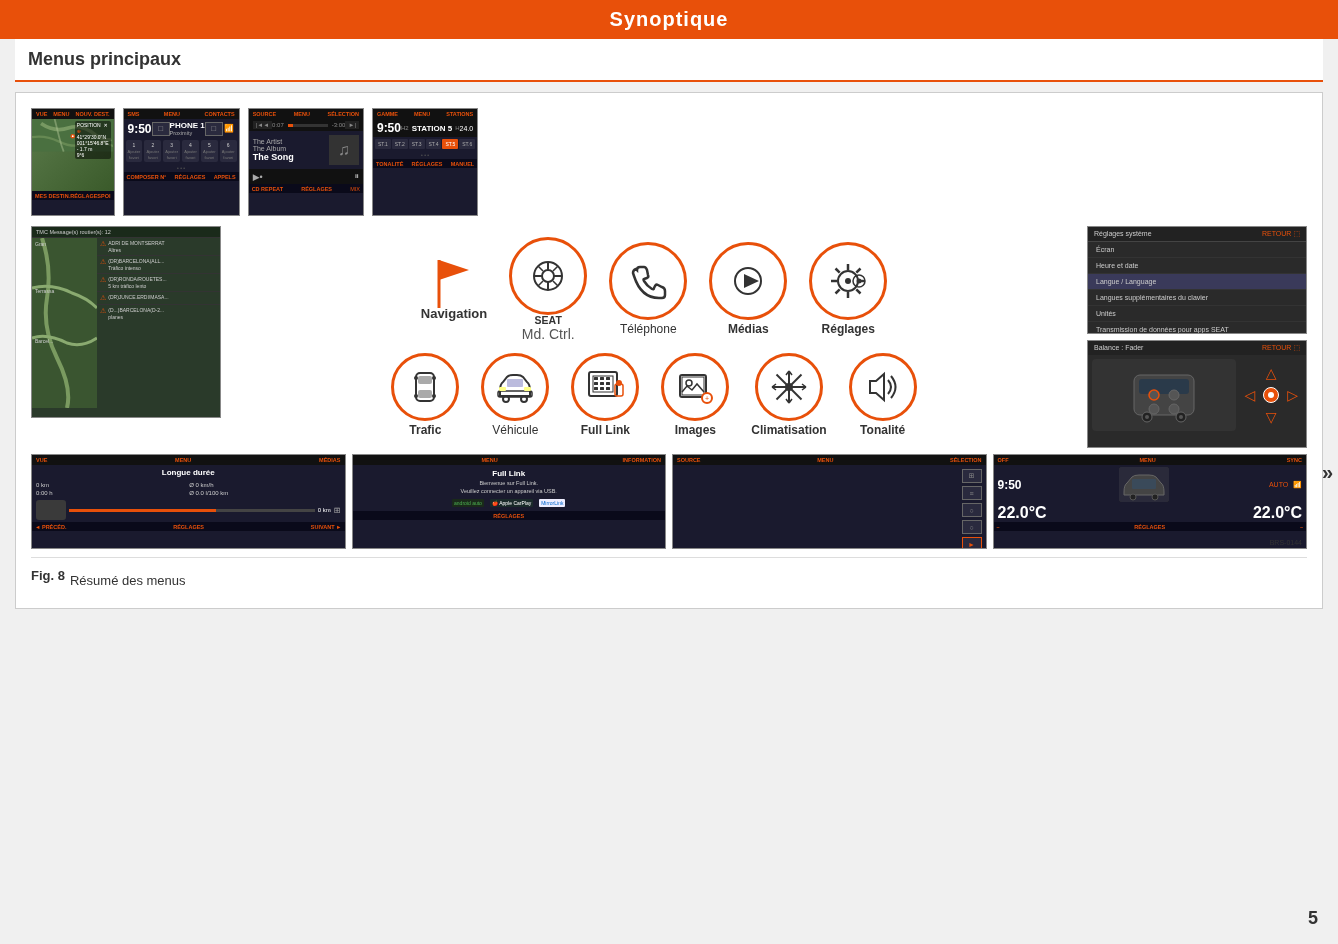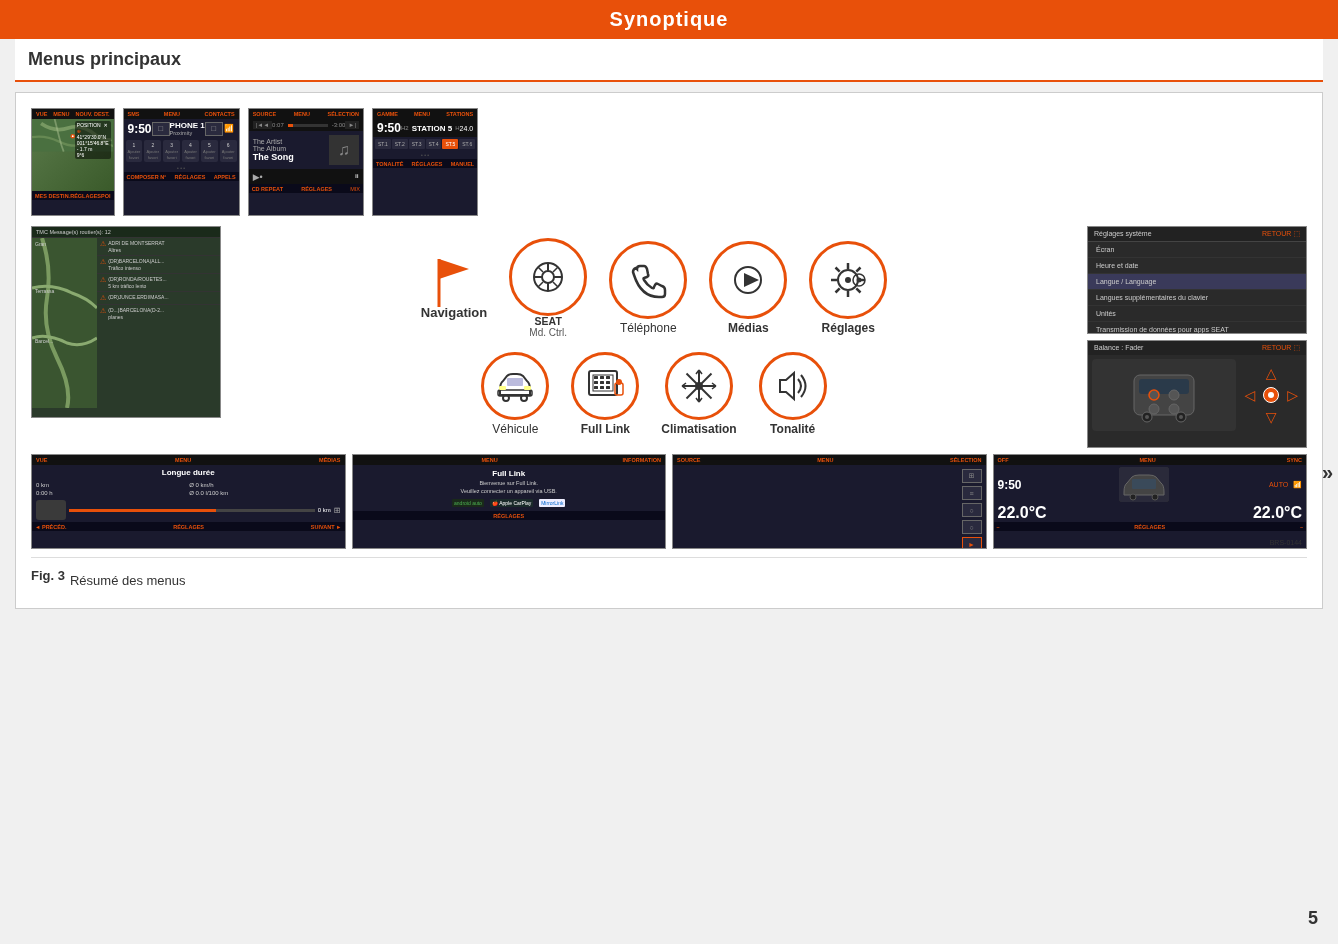--- a/index.html
+++ b/index.html
@@ -556,21 +556,21 @@
             <div class="icon-wrapper">
               <div class="ic">
                 <svg width="36" height="36" viewBox="0 0 36 36">
                   <circle cx="18" cy="18" r="14" fill="none" stroke="#333" stroke-width="2"></circle>
                   <circle cx="18" cy="18" r="6" fill="none" stroke="#333" stroke-width="2"></circle>
                   <path d="M18,4 L18,12 M18,24 L18,32 M4,18 L12,18 M24,18 L32,18" stroke="#333" stroke-width="2"></path>
                   <path d="M8,8 L13,13 M23,23 L28,28 M28,8 L23,13 M13,23 L8,28" stroke="#333" stroke-width="1.5"></path>
                 </svg>
               </div>
               <span style="font-size:10.5px;font-weight:bold;color:#333;text-align:center;line-height:1.1">SEAT</span>
-              <span style="font-size:10px;color:#555;">Md. Ctrl.</span>
+              <span style="font-size:14px;color:#555;">Md. Ctrl.</span>
             </div>
 
             <div class="icon-wrapper">
               <div class="ic">
                 <svg width="38" height="38" viewBox="0 0 38 38">
                   <path d="M8,8 Q8,5 11,5 L15,5 Q17,5 18,8 L19,13 Q20,15 18,16 L15,17 Q14,17 15,19 Q18,24 23,27 Q25,28 25,26 L26,24 Q27,22 29,23 L33,25 Q36,26 36,29 L36,33 Q36,36 33,36 L30,36 Q12,36 5,14 L4,11 Q4,8 7,7 Z" fill="none" stroke="#333" stroke-width="2.5"></path>
                 </svg>
               </div>
               <span style="font-size:12px;font-weight:normal;color:#333;margin-top:2px">Téléphone</span>
             </div>
@@ -605,20 +605,35 @@
                   <circle cx="32" cy="21" r="6" fill="none" stroke="#333" stroke-width="1.5"></circle>
                   <circle cx="32" cy="21" r="2.5" fill="#333"></circle>
                 </svg>
               </div>
               <span style="font-size:12px;font-weight:bold;color:#333;margin-top:2px">Réglages</span>
             </div>
           </div>
 
           <div style="display:flex;gap:22px;align-items:center;justify-content:center">
 
+            <div class="icon-wrapper">
+              <div class="ic-sm">
+                <svg width="38" height="38" viewBox="0 0 38 38">
+
+                  <rect x="10" y="5" width="18" height="28" rx="4" fill="none" stroke="#333" stroke-width="2"></rect>
+                  <rect x="12" y="8" width="14" height="8" rx="2" fill="#aaa"></rect>
+                  <rect x="12" y="22" width="14" height="8" rx="2" fill="#aaa"></rect>
+                  <circle cx="10" cy="10" r="2" fill="#333"></circle>
+                  <circle cx="28" cy="10" r="2" fill="#333"></circle>
+                  <circle cx="10" cy="28" r="2" fill="#333"></circle>
+                  <circle cx="28" cy="28" r="2" fill="#333"></circle>
+                </svg>
+              </div>
+              <span style="font-size:12px;font-weight:bold;color:#333;margin-top:2px">Trafic</span>
+            </div>
 
             <div class="icon-wrapper">
               <div class="ic-sm">
                 <svg width="40" height="36" viewBox="0 0 40 36">
                   <path d="M5,22 Q5,15 8,13 L12,8 Q14,6 18,6 L22,6 Q26,6 28,8 L32,13 Q35,15 35,22 L35,27 L5,27 Z" fill="none" stroke="#333" stroke-width="2"></path>
                   <rect x="3" y="22" width="34" height="6" rx="2" fill="none" stroke="#333" stroke-width="1.5"></rect>
                   <circle cx="11" cy="30" r="3" fill="none" stroke="#333" stroke-width="2"></circle>
                   <circle cx="29" cy="30" r="3" fill="none" stroke="#333" stroke-width="2"></circle>
                   <rect x="12" y="10" width="16" height="8" rx="1" fill="#bbd"></rect>
                   <rect x="4" y="18" width="7" height="4" rx="1" fill="#ff8"></rect>
@@ -643,20 +658,33 @@
                   <rect x="9" y="19" width="4" height="3" fill="#333" rx="0.5"></rect>
                   <rect x="15" y="19" width="4" height="3" fill="#333" rx="0.5"></rect>
                   <rect x="21" y="19" width="4" height="3" fill="#333" rx="0.5"></rect>
                   <rect x="30" y="16" width="8" height="12" rx="2" fill="none" stroke="#e8500a" stroke-width="1.5"></rect>
                   <circle cx="34" cy="15" r="3" fill="#e8500a"></circle>
                 </svg>
               </div>
               <span style="font-size:12px;font-weight:bold;color:#333;margin-top:2px">Full Link</span>
             </div>
 
+            <div class="icon-wrapper">
+              <div class="ic-sm">
+                <svg width="40" height="38" viewBox="0 0 40 38">
+                  <rect x="5" y="7" width="26" height="22" rx="2" fill="none" stroke="#333" stroke-width="2"></rect>
+                  <rect x="7" y="9" width="22" height="18" fill="none" stroke="#333" stroke-width="1"></rect>
+                  <circle cx="14" cy="15" r="3" fill="none" stroke="#333" stroke-width="1.5"></circle>
+                  <path d="M7,24 L12,18 L17,22 L22,16 L29,24" fill="none" stroke="#333" stroke-width="1.5"></path>
+                  <circle cx="32" cy="30" r="5" fill="white" stroke="#e8500a" stroke-width="2"></circle>
+                  <text x="32" y="33" font-size="7" fill="#e8500a" text-anchor="middle">+</text>
+                </svg>
+              </div>
+              <span style="font-size:12px;font-weight:bold;color:#333;margin-top:2px">Images</span>
+            </div>
 
             <div class="icon-wrapper">
               <div class="ic-sm">
                 <svg width="42" height="40" viewBox="0 0 42 40">
 
                   <circle cx="21" cy="20" r="4" fill="#333"></circle>
                   <line x1="21" y1="4" x2="21" y2="36" stroke="#333" stroke-width="2"></line>
                   <line x1="4" y1="20" x2="38" y2="20" stroke="#333" stroke-width="2"></line>
                   <line x1="8.5" y1="7.5" x2="33.5" y2="32.5" stroke="#333" stroke-width="2"></line>
                   <line x1="33.5" y1="7.5" x2="8.5" y2="32.5" stroke="#333" stroke-width="2"></line>
@@ -854,21 +882,21 @@
             <span class="s-orange">–</span>
           </div>
         </div>
       </div>
 
       <div class="brs-label">BRS-0144</div>
 
     </div>
 
     <div class="fig-caption">
-      <span class="fig-label">Fig. 3</span>
+      <span class="fig-label">Fig. 8</span>
       <span class="fig-text">Résumé des menus</span>
     </div>
 
   </div>
 
   <div class="page-number">5</div>
 
   <div class="next-arrow">»</div>
 
 </div>

